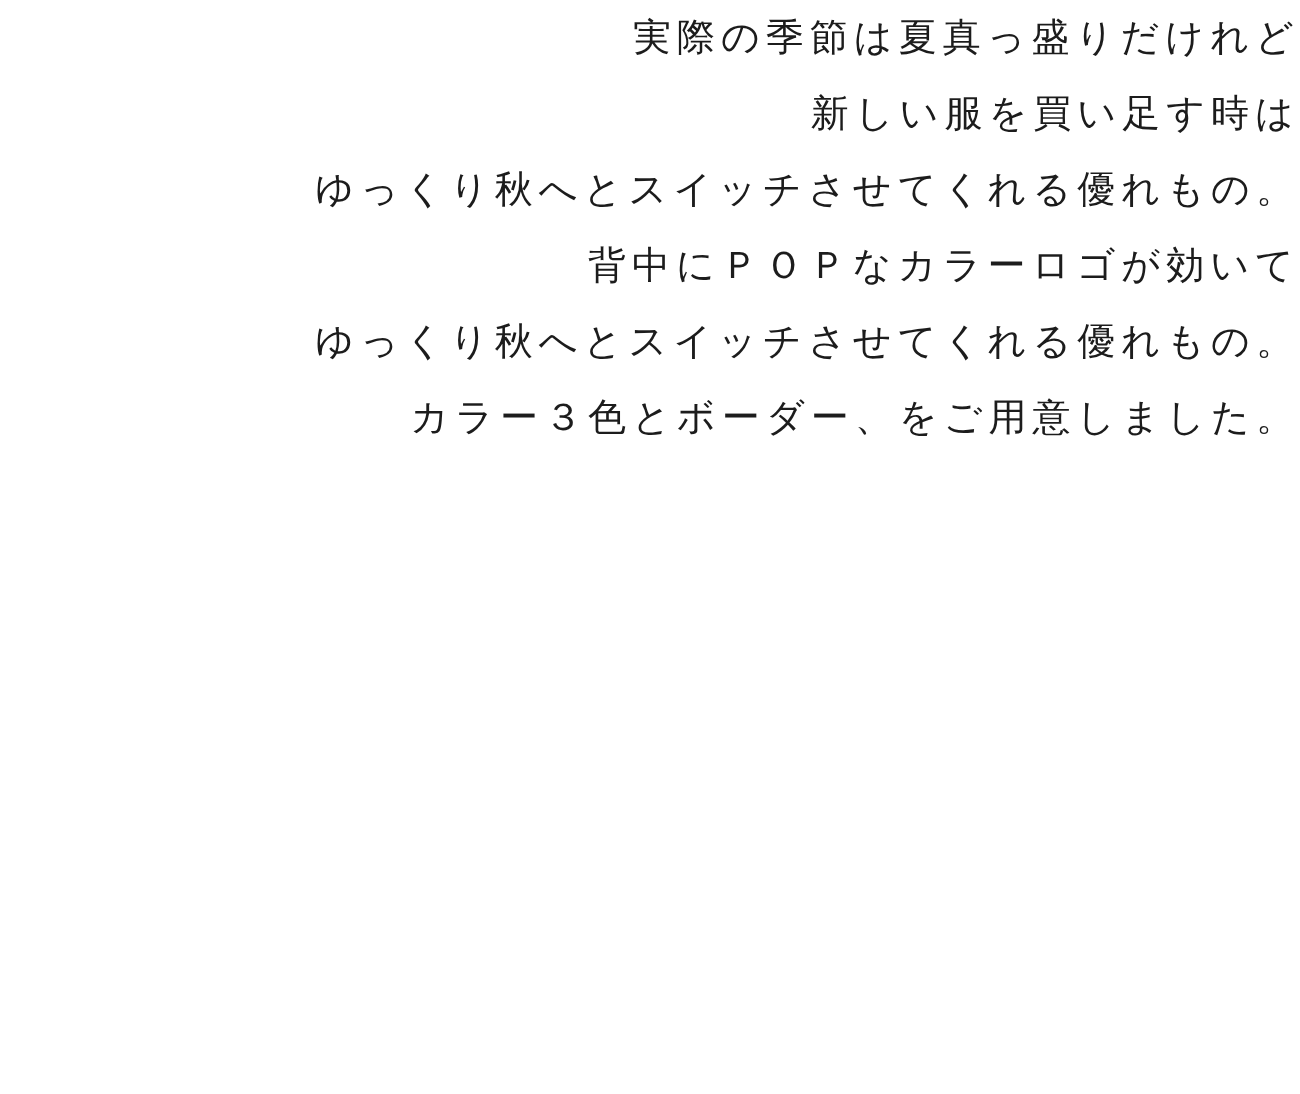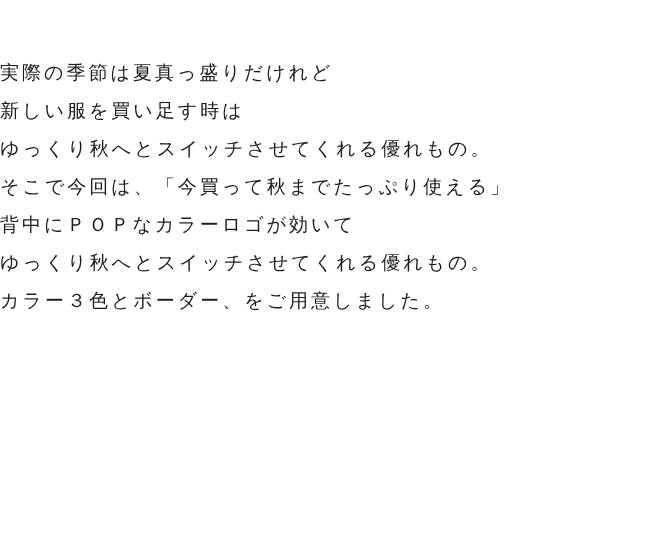--- a/index.html
+++ b/index.html
@@ -13,39 +13,37 @@
       overflow: hidden;
       font-family: "DejaVu Sans", "Liberation Sans", sans-serif;
     }
     .page {
       width: 650px;
       height: 547px;
       background: #ffffff;
       box-sizing: border-box;
     }
     .text-block {
-      padding-top: 53px;
-      text-align: left;
+      text-align: right;
     }
     .line {
       margin: 0;
       font-size: 19px;
       line-height: 38px;
       letter-spacing: 3px;
       color: #1c1c1c;
       font-weight: 400;
       white-space: nowrap;
     }
   </style>
 </head>
 <body>
 
 <div class="page">
   <div class="text-block">
     <p class="line">実際の季節は夏真っ盛りだけれど</p>
     <p class="line">新しい服を買い足す時は</p>
     <p class="line">ゆっくり秋へとスイッチさせてくれる優れもの。</p>
-    <p class="line">そこで今回は、「今買って秋までたっぷり使える」</p>
     <p class="line">背中にＰＯＰなカラーロゴが効いて</p>
     <p class="line">ゆっくり秋へとスイッチさせてくれる優れもの。</p>
     <p class="line">カラー３色とボーダー、をご用意しました。</p>
   </div>
 </div>
 
 </body></html>

